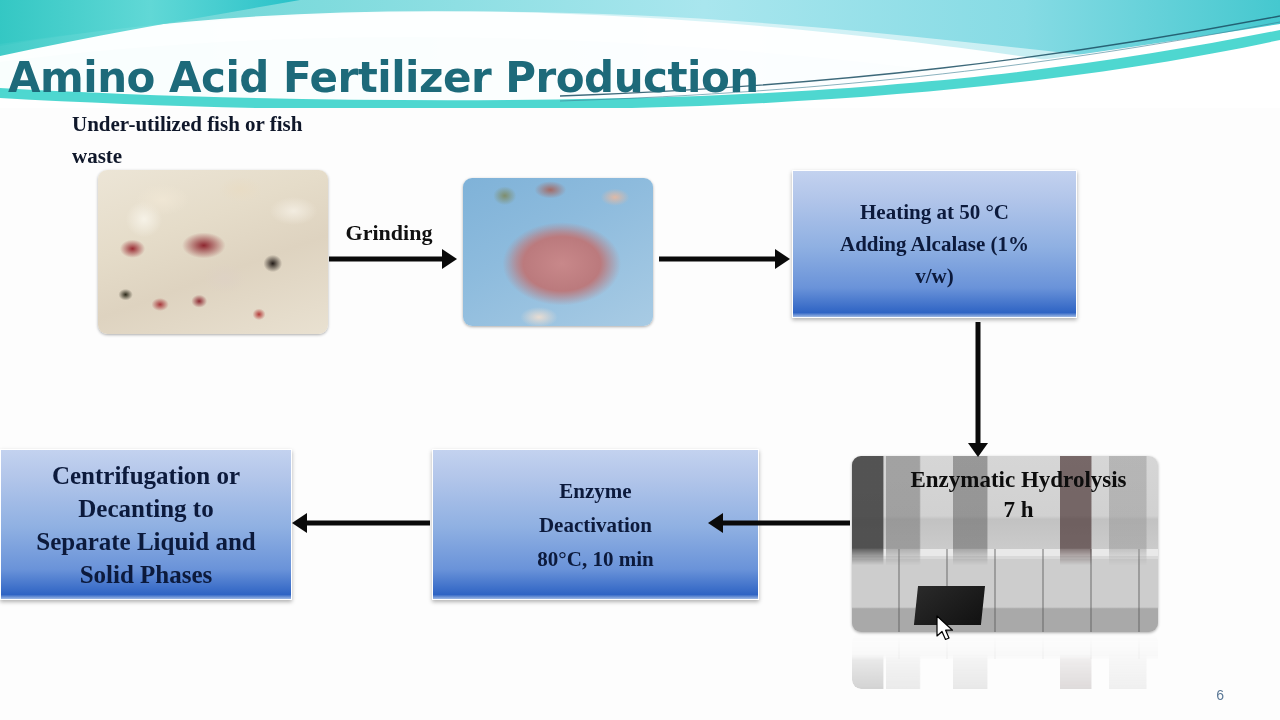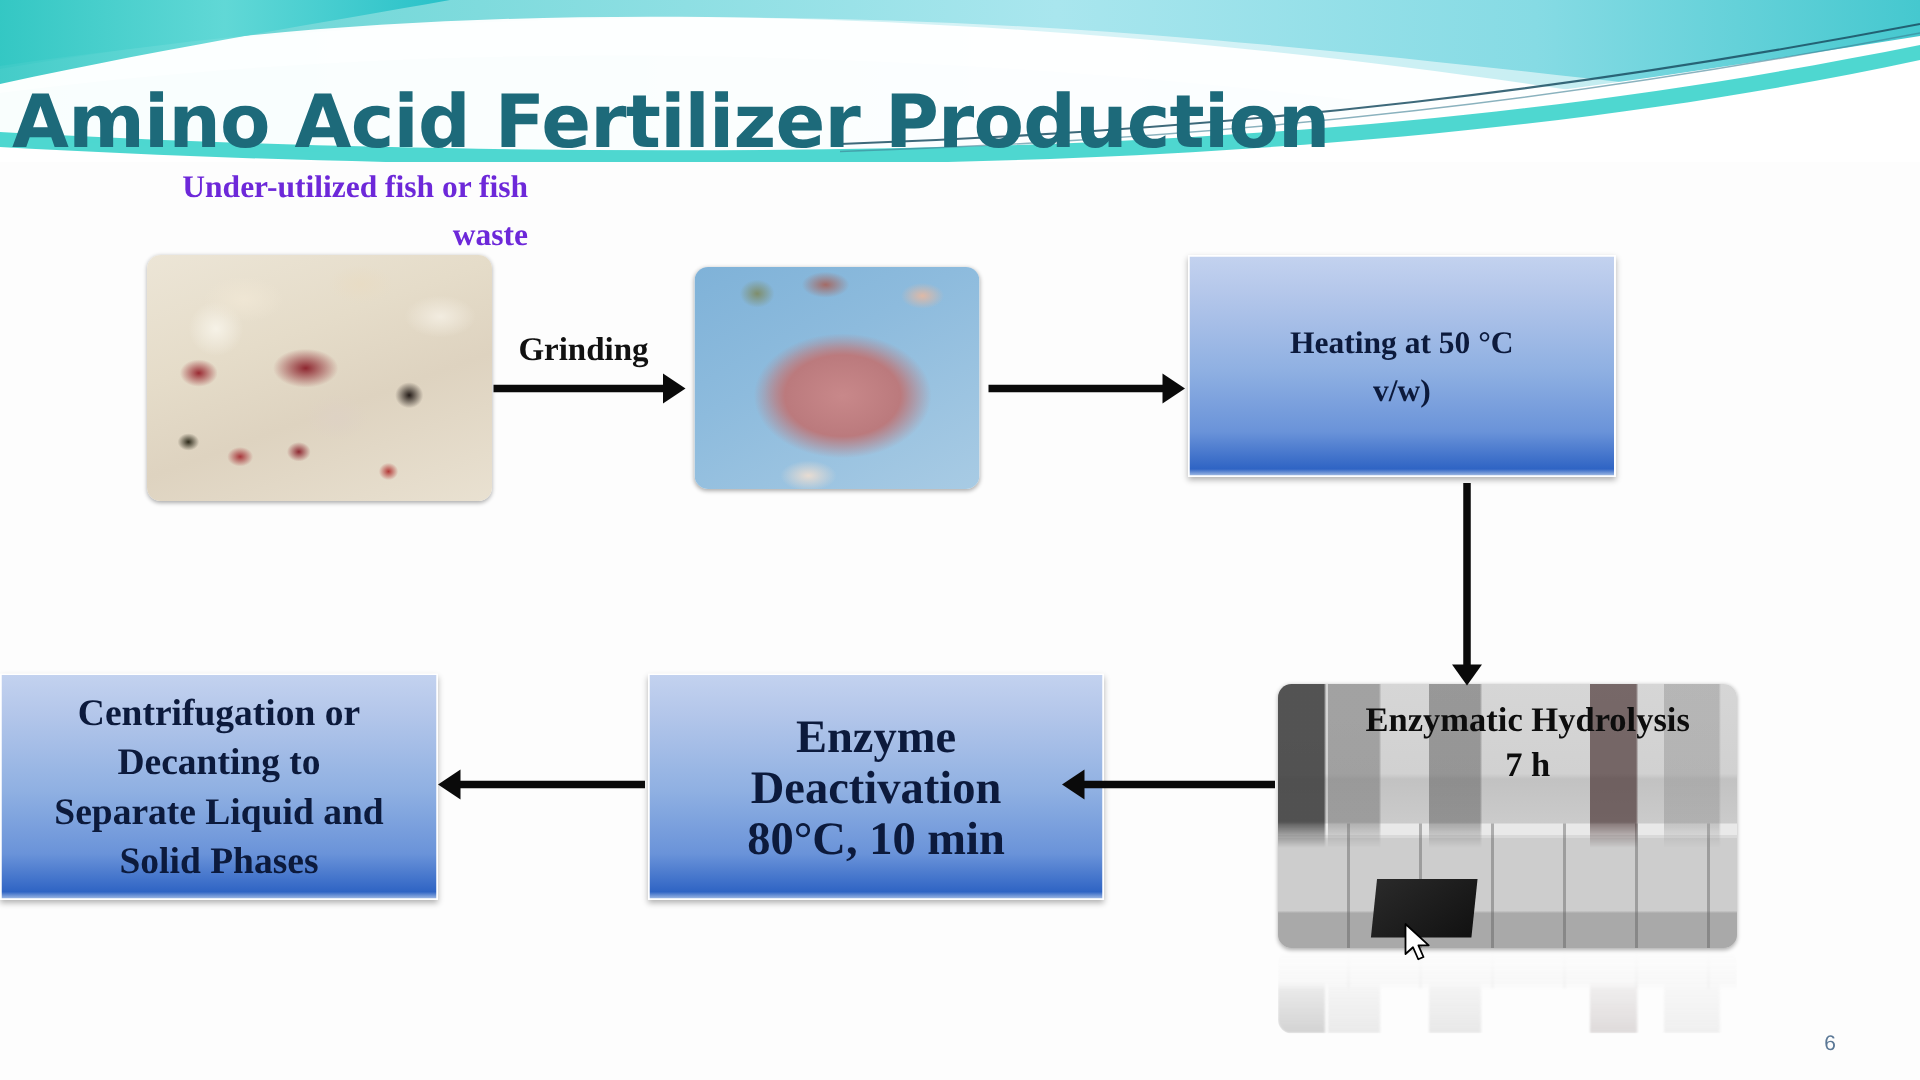--- a/index.html
+++ b/index.html
@@ -29,39 +29,39 @@
   }
   #banner svg { display: block; width: 1280px; height: 108px; }
 
   
   #title {
     position: absolute;
     left: 8px;
     top: 53px;
     font-family: "DejaVu Sans", sans-serif;
     font-weight: bold;
-    font-size: 49px;
+    font-size: 42px;
     letter-spacing: -0.5px;
     color: #1d6a7a;
     white-space: nowrap;
     z-index: 6;
   }
 
   
   #caption-source {
     position: absolute;
     left: 72px;
     top: 108px;
     width: 280px;
-    text-align: right;
+    text-align: left;
     font-family: "Liberation Serif", serif;
     font-weight: bold;
     font-size: 21px;
     line-height: 32px;
-    color: #6d28d9;
+    color: #0f172a;
     z-index: 7;
   }
 
   
   .photo {
     position: absolute;
     border-radius: 9px;
     overflow: hidden;
     box-shadow: 0 1px 3px rgba(0,0,0,0.32);
   }
@@ -178,22 +178,22 @@
   #box-heating {
     left: 792px; top: 170px; width: 285px; height: 148px;
     font-size: 21px;
   }
   #box-centrifugation {
     left: 0px; top: 449px; width: 292px; height: 151px;
     font-size: 25px;
     line-height: 33px;
   }
   #box-deactivation {
-    left: 432px; top: 449px; width: 304px; height: 151px;
-    font-size: 31px;
+    left: 432px; top: 449px; width: 327px; height: 151px;
+    font-size: 21px;
     line-height: 34px;
   }
 
   
   #label-hydrolysis {
     position: absolute;
     left: 852px; top: 465px;
     width: 333px;
     text-align: center;
     font-family: "Liberation Serif", serif;
@@ -348,20 +348,21 @@
   </div>
 
   <div class="arrow-h right" id="arrow-water">
     <div class="shaft"></div>
       <div class="head"></div>
   </div>
 
   <div class="procbox" id="box-heating">
     <div>
       <div>Heating at 50 °C</div>
+      <div>Adding Alcalase (1%</div>
       <div>v/w)</div>
     </div>
   </div>
 
   <div class="arrow-v" id="arrow-down">
     <div class="shaft"></div>
       <div class="head"></div>
   </div>
 
   <div class="reflection" id="reflect-lab">

